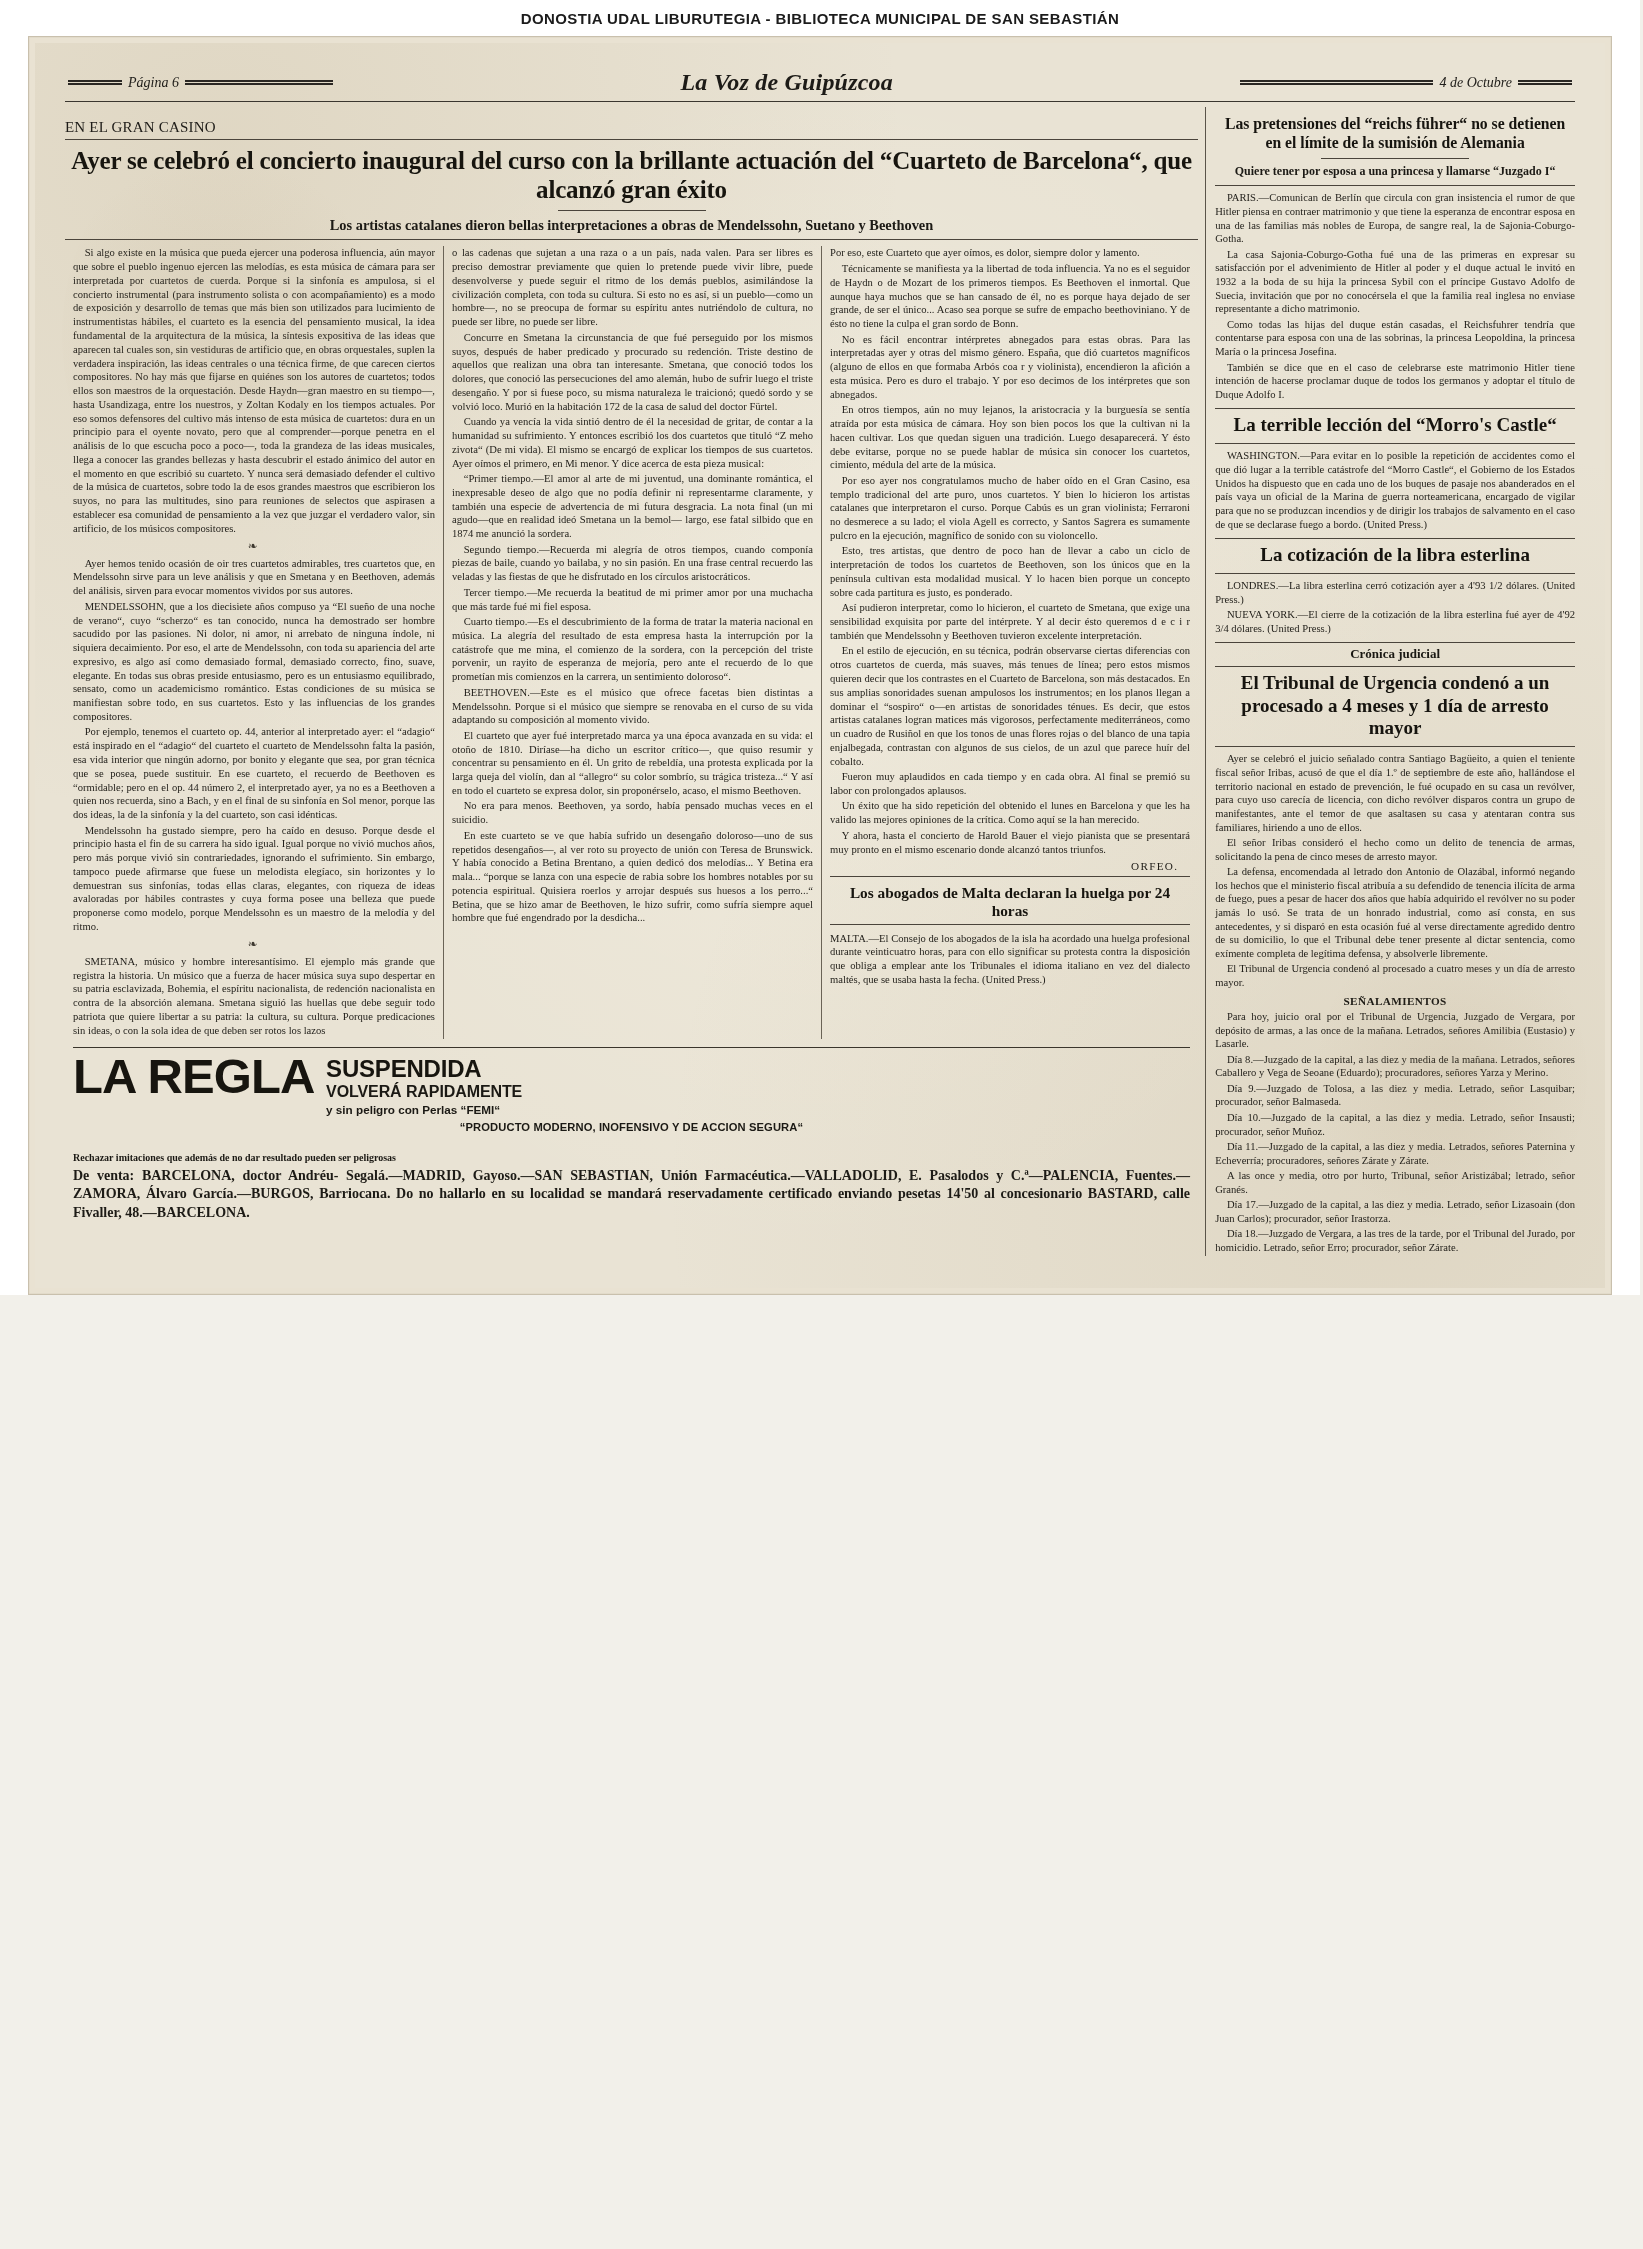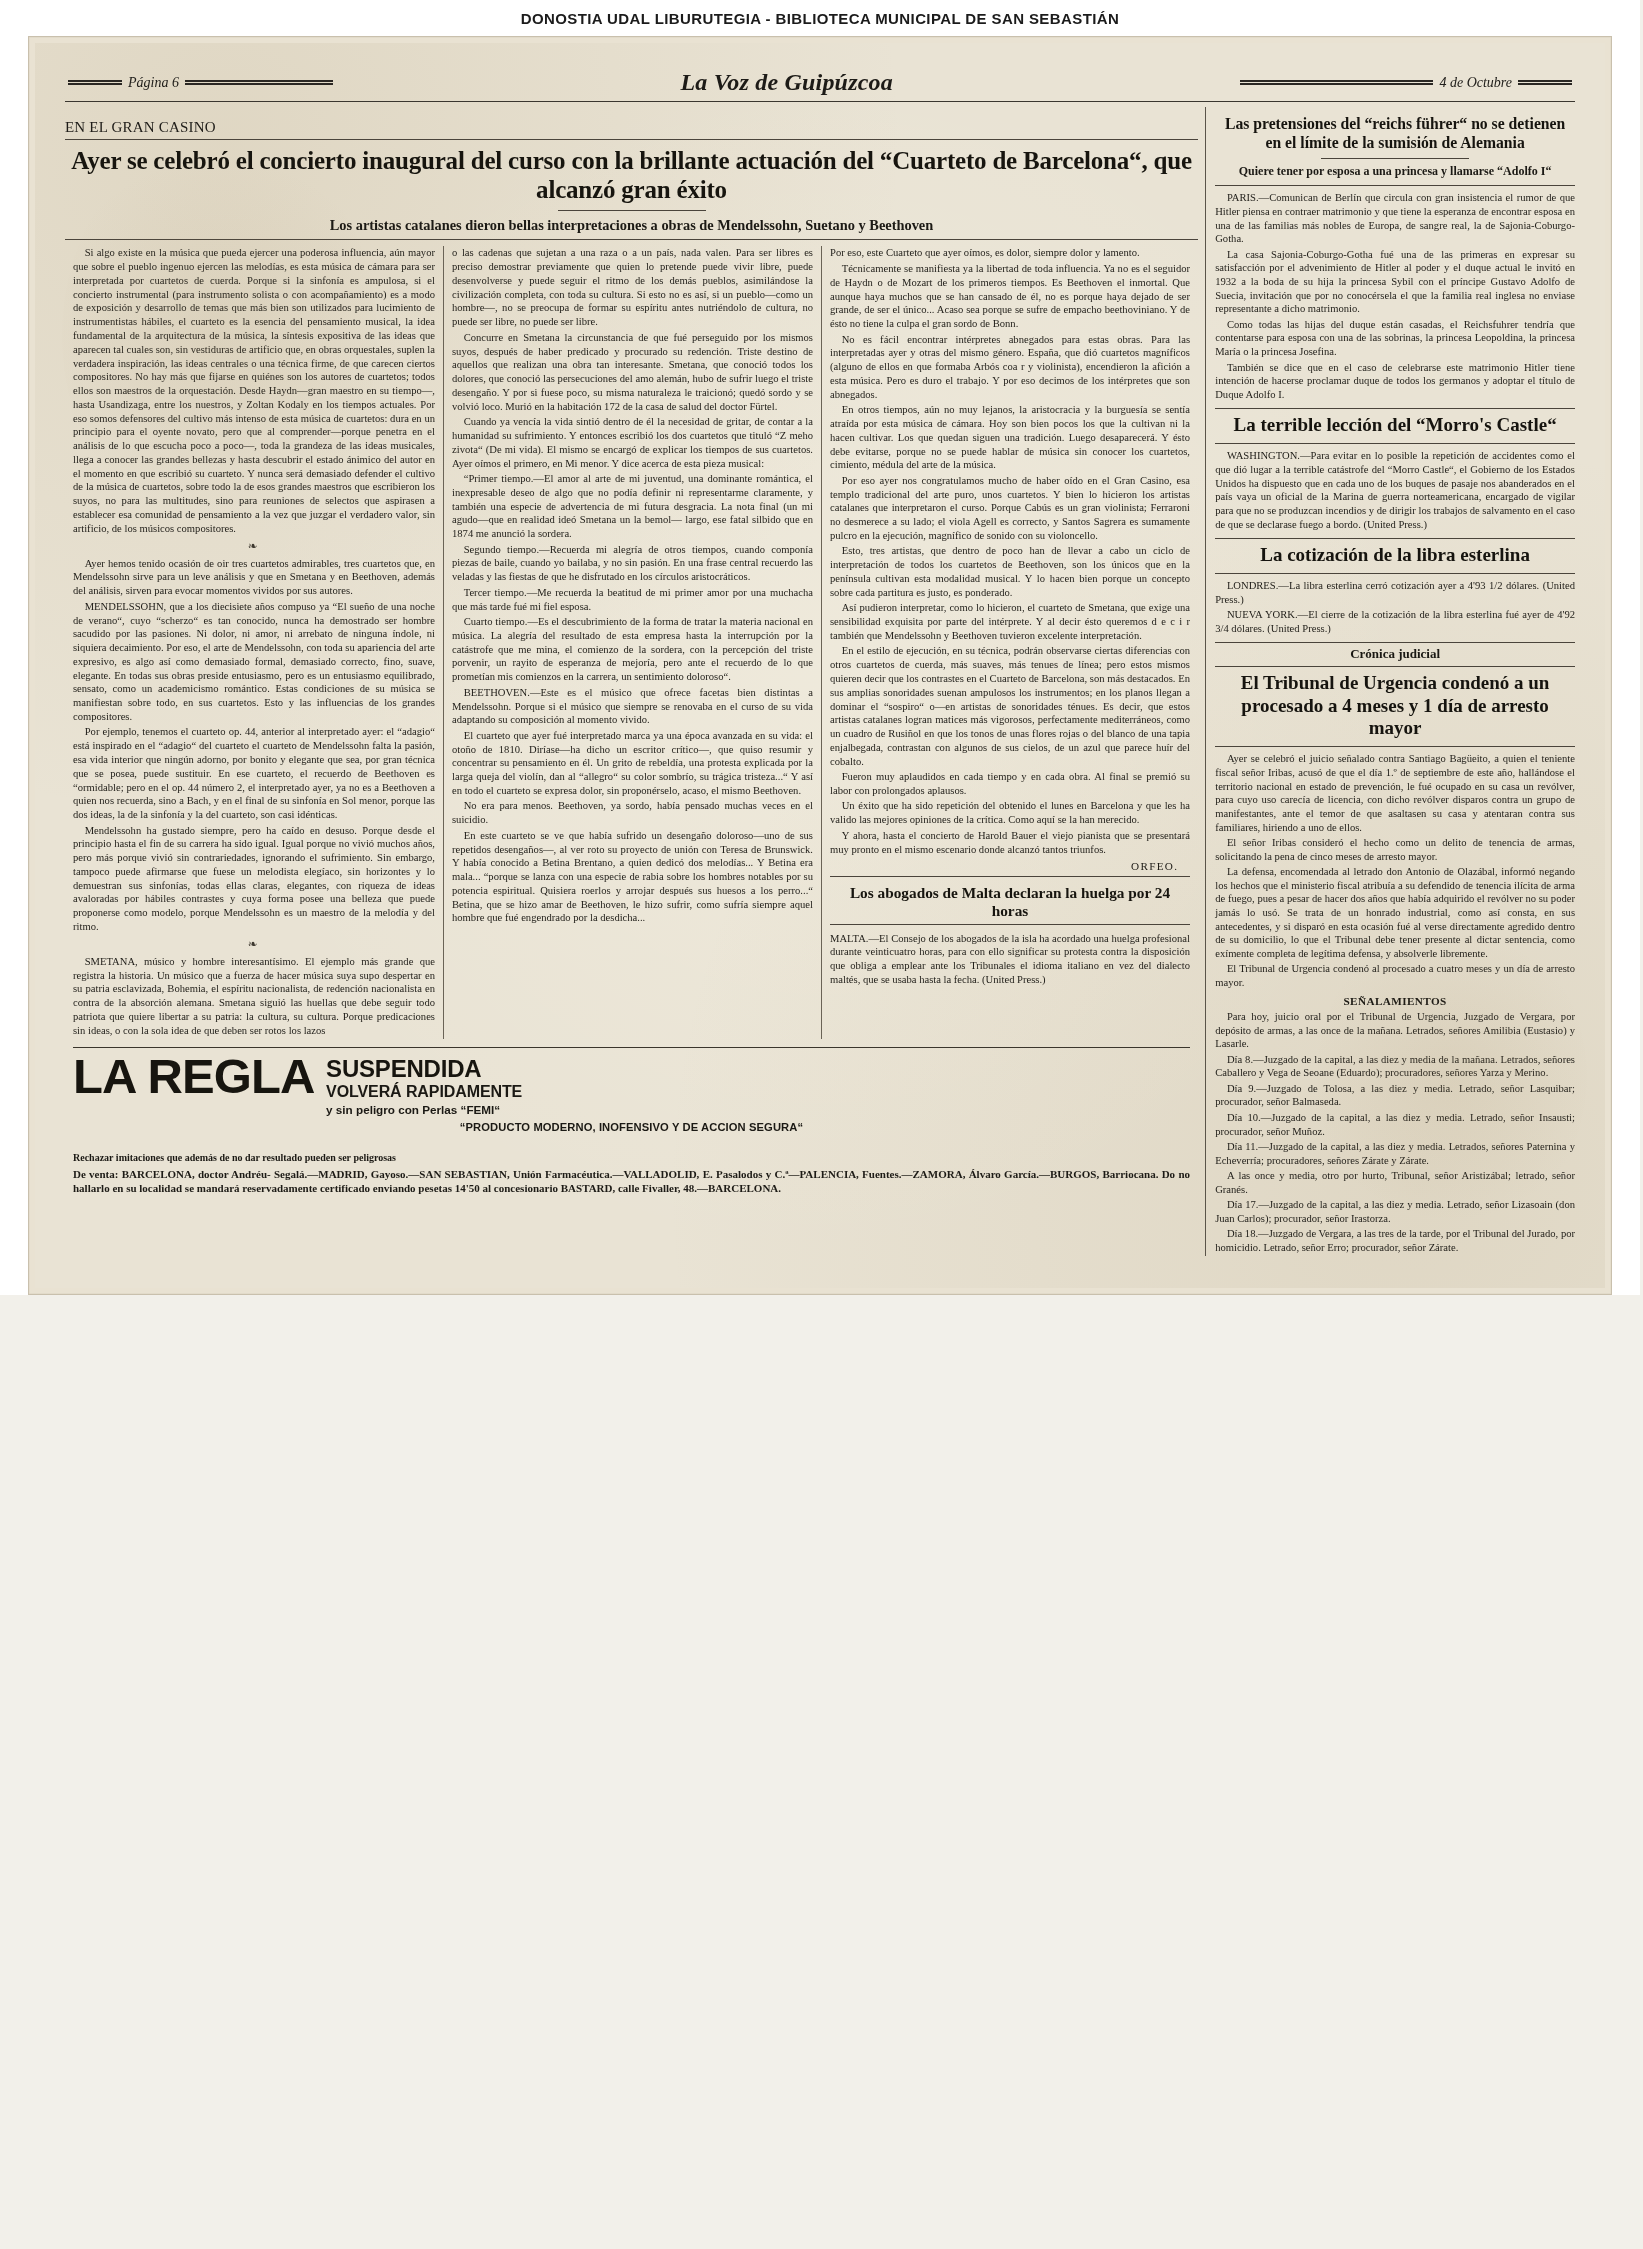--- a/index.html
+++ b/index.html
@@ -331,21 +331,21 @@
   .ad-line2 {
     font-family: "Liberation Serif", serif;
     font-weight: bold;
     font-size: 10px;
     color: #1b1914;
     margin-top: 19px;
   }
   .ad-body {
     font-family: "Liberation Serif", serif;
     font-weight: bold;
-    font-size: 11px;
+    font-size: 14px;
     line-height: 1.3;
     color: #1d1b16;
     text-align: justify;
     margin-top: 4.5px;
   }
 
   .blot {
     position: absolute;
     border-radius: 50%;
     pointer-events: none;
@@ -452,21 +452,21 @@
             <div class="ad-body">De venta: BARCELONA, doctor Andréu- Segalá.—MADRID, Gayoso.—SAN SEBASTIAN, Unión Farmacéutica.—VALLADOLID, E. Pasalodos y C.ª—PALENCIA, Fuentes.—ZAMORA, Álvaro García.—BURGOS, Barriocana. Do no hallarlo en su localidad se mandará reservadamente certificado enviando pesetas 14'50 al concesionario BASTARD, calle Fivaller, 48.—BARCELONA.</div>
           </div>
 
         </div>
 
         <div class="right-zone">
 
           <div>
             <div class="r-head">Las pretensiones del “reichs führer“ no se detienen en el límite de la sumisión de Alemania</div>
             <div class="r-rule-short"></div>
-            <div class="r-sub">Quiere tener por esposa a una princesa y llamarse “Adolfo I“</div>
+            <div class="r-sub">Quiere tener por esposa a una princesa y llamarse “Juzgado I“</div>
             <hr class="r-rule">
             <p class="rbody">PARIS.—Comunican de Berlín que circula con gran insistencia el rumor de que Hitler piensa en contraer matrimonio y que tiene la esperanza de encontrar esposa en una de las familias más nobles de Europa, de sangre real, la de Sajonia-Coburgo-Gotha.</p>
             <p class="rbody">La casa Sajonia-Coburgo-Gotha fué una de las primeras en expresar su satisfacción por el advenimiento de Hitler al poder y el duque actual le invitó en 1932 a la boda de su hija la princesa Sybil con el príncipe Gustavo Adolfo de Suecia, invitación que por no conocérsela el que la familia real inglesa no enviase representante a dicho matrimonio.</p>
             <p class="rbody">Como todas las hijas del duque están casadas, el Reichsfuhrer tendría que contentarse para esposa con una de las sobrinas, la princesa Leopoldina, la princesa María o la princesa Josefina.</p>
             <p class="rbody">También se dice que en el caso de celebrarse este matrimonio Hitler tiene intención de hacerse proclamar duque de todos los germanos y adoptar el título de Duque Adolfo I.</p>
           </div>
 
           <hr class="r-rule">
 
           <div>

